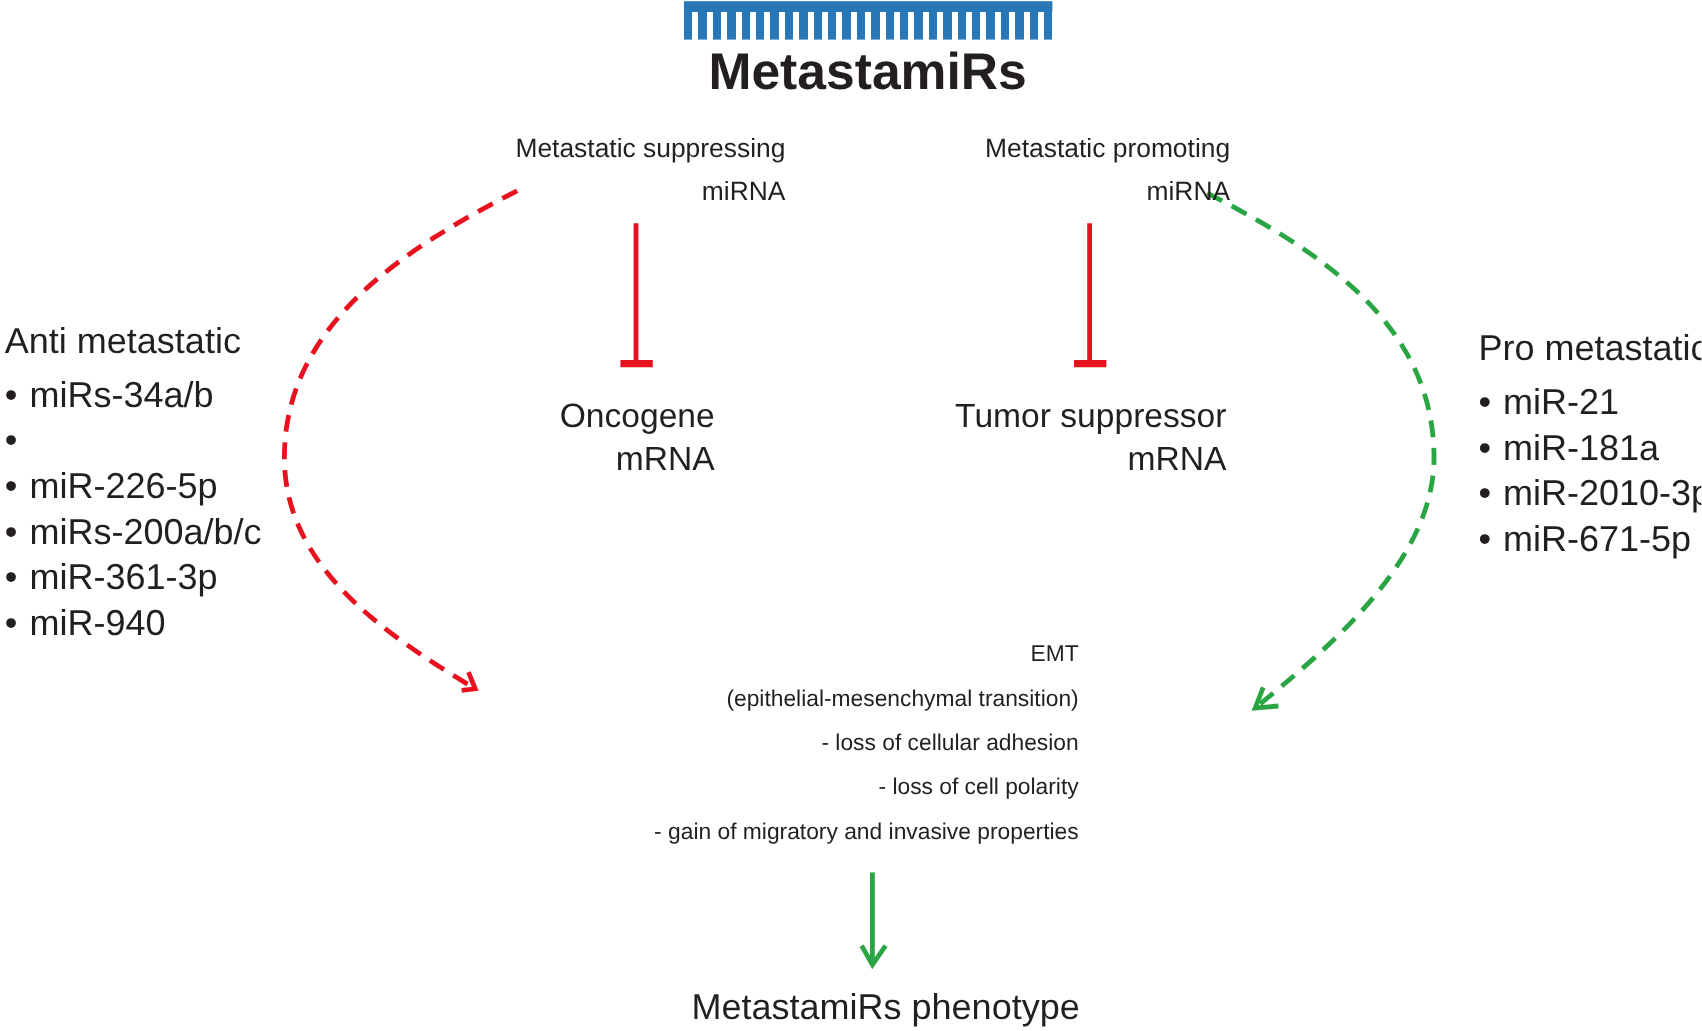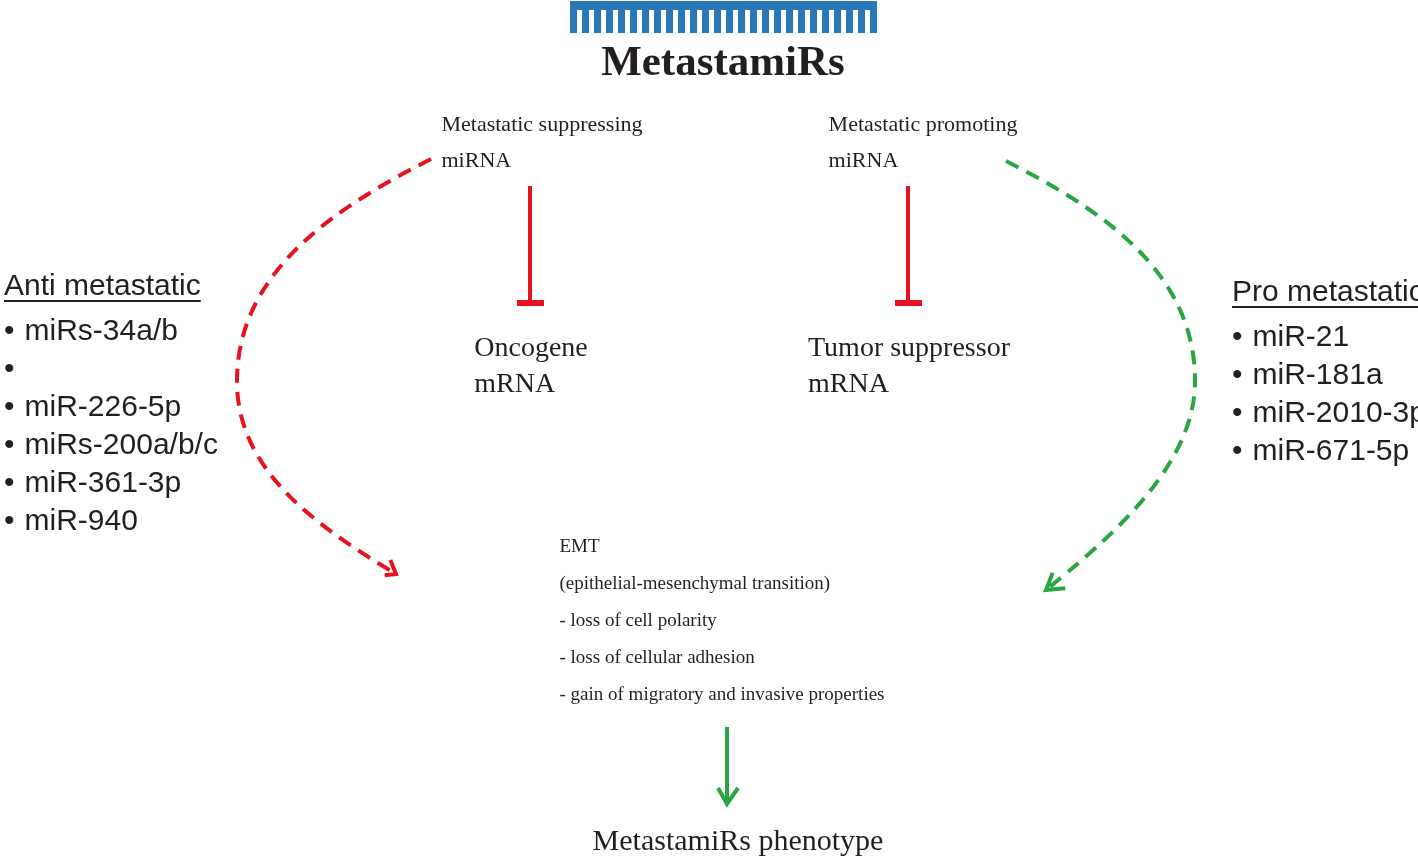--- a/index.html
+++ b/index.html
@@ -5,34 +5,34 @@
   :root{
     --blue:#2878b8; --red:#e8121f; --green:#29a643; --text:#231f20;
   }
   html,body{margin:0;padding:0;background:#ffffff;}
   .canvas{
     position:relative; width:1418px; height:859px; background:#ffffff;
     font-family:"Liberation Sans","DejaVu Sans",sans-serif; color:var(--text);
     overflow:hidden;
   }
   .abs{position:absolute;}
-  .centered{transform:translateX(-50%); text-align:left;font-family:Liberation Serif, serif;}
+  .centered{transform:translateX(-50%); text-align:right;}
   .diagram-title{top:36px; left:723px; font-size:43px; font-weight:bold; white-space:nowrap;}
   .comb{left:570px; top:1px; width:307px;}
   .comb-bar{width:307px; height:9px; background:var(--blue);}
   .comb-teeth{width:307px; height:23px;
     background:repeating-linear-gradient(90deg, var(--blue) 0 7px, transparent 7px 12px);}
   .branch-label{font-size:22px; line-height:36px; white-space:nowrap;}
   .branch-suppressing{left:542px; top:106px;}
   .branch-promoting{left:923px; top:106px;}
   .target-label{font-size:28px; line-height:36px; white-space:nowrap;}
   .target-oncogene{left:531px; top:329px;}
   .target-tumor{left:909px; top:329px;}
   .mir-list{font-size:30px;}
-  .mir-list .heading{text-decoration:underline; text-decoration-thickness:2px; text-underline-offset:5px; white-space:nowrap;}
+  .mir-list .heading{text-decoration-thickness:2px; text-underline-offset:5px; white-space:nowrap;}
   .mir-list .items{margin-top:9px;}
   .mir-list .item{line-height:38px; white-space:nowrap; display:flex; align-items:baseline;}
   .mir-list .bullet{margin-right:10px;}
   .list-anti{left:4px; top:268px;}
   .list-pro{left:1232px; top:274px;}
   .emt-block{left:722px; top:527px; font-size:19px; line-height:37px; white-space:nowrap;}
   .outcome-label{left:738px; top:823px; font-size:30px; white-space:nowrap;}
   svg.overlay{position:absolute; left:0; top:0; width:1418px; height:859px;}
 </style>
 </head>
@@ -139,20 +139,20 @@
       <div class="item">
         <span class="bullet">•</span>
         <span>miR-671-5p</span>
       </div>
     </div>
   </div>
 
   <div class="abs centered emt-block">
     <div>EMT</div>
     <div>(epithelial-mesenchymal transition)</div>
+    <div>- loss of cellular adhesion</div>
     <div>- loss of cell polarity</div>
-    <div>- loss of cellular adhesion</div>
     <div>- gain of migratory and invasive properties</div>
   </div>
 
   <div class="abs centered outcome-label">MetastamiRs phenotype</div>
 
 </div>
 
 </body></html>

